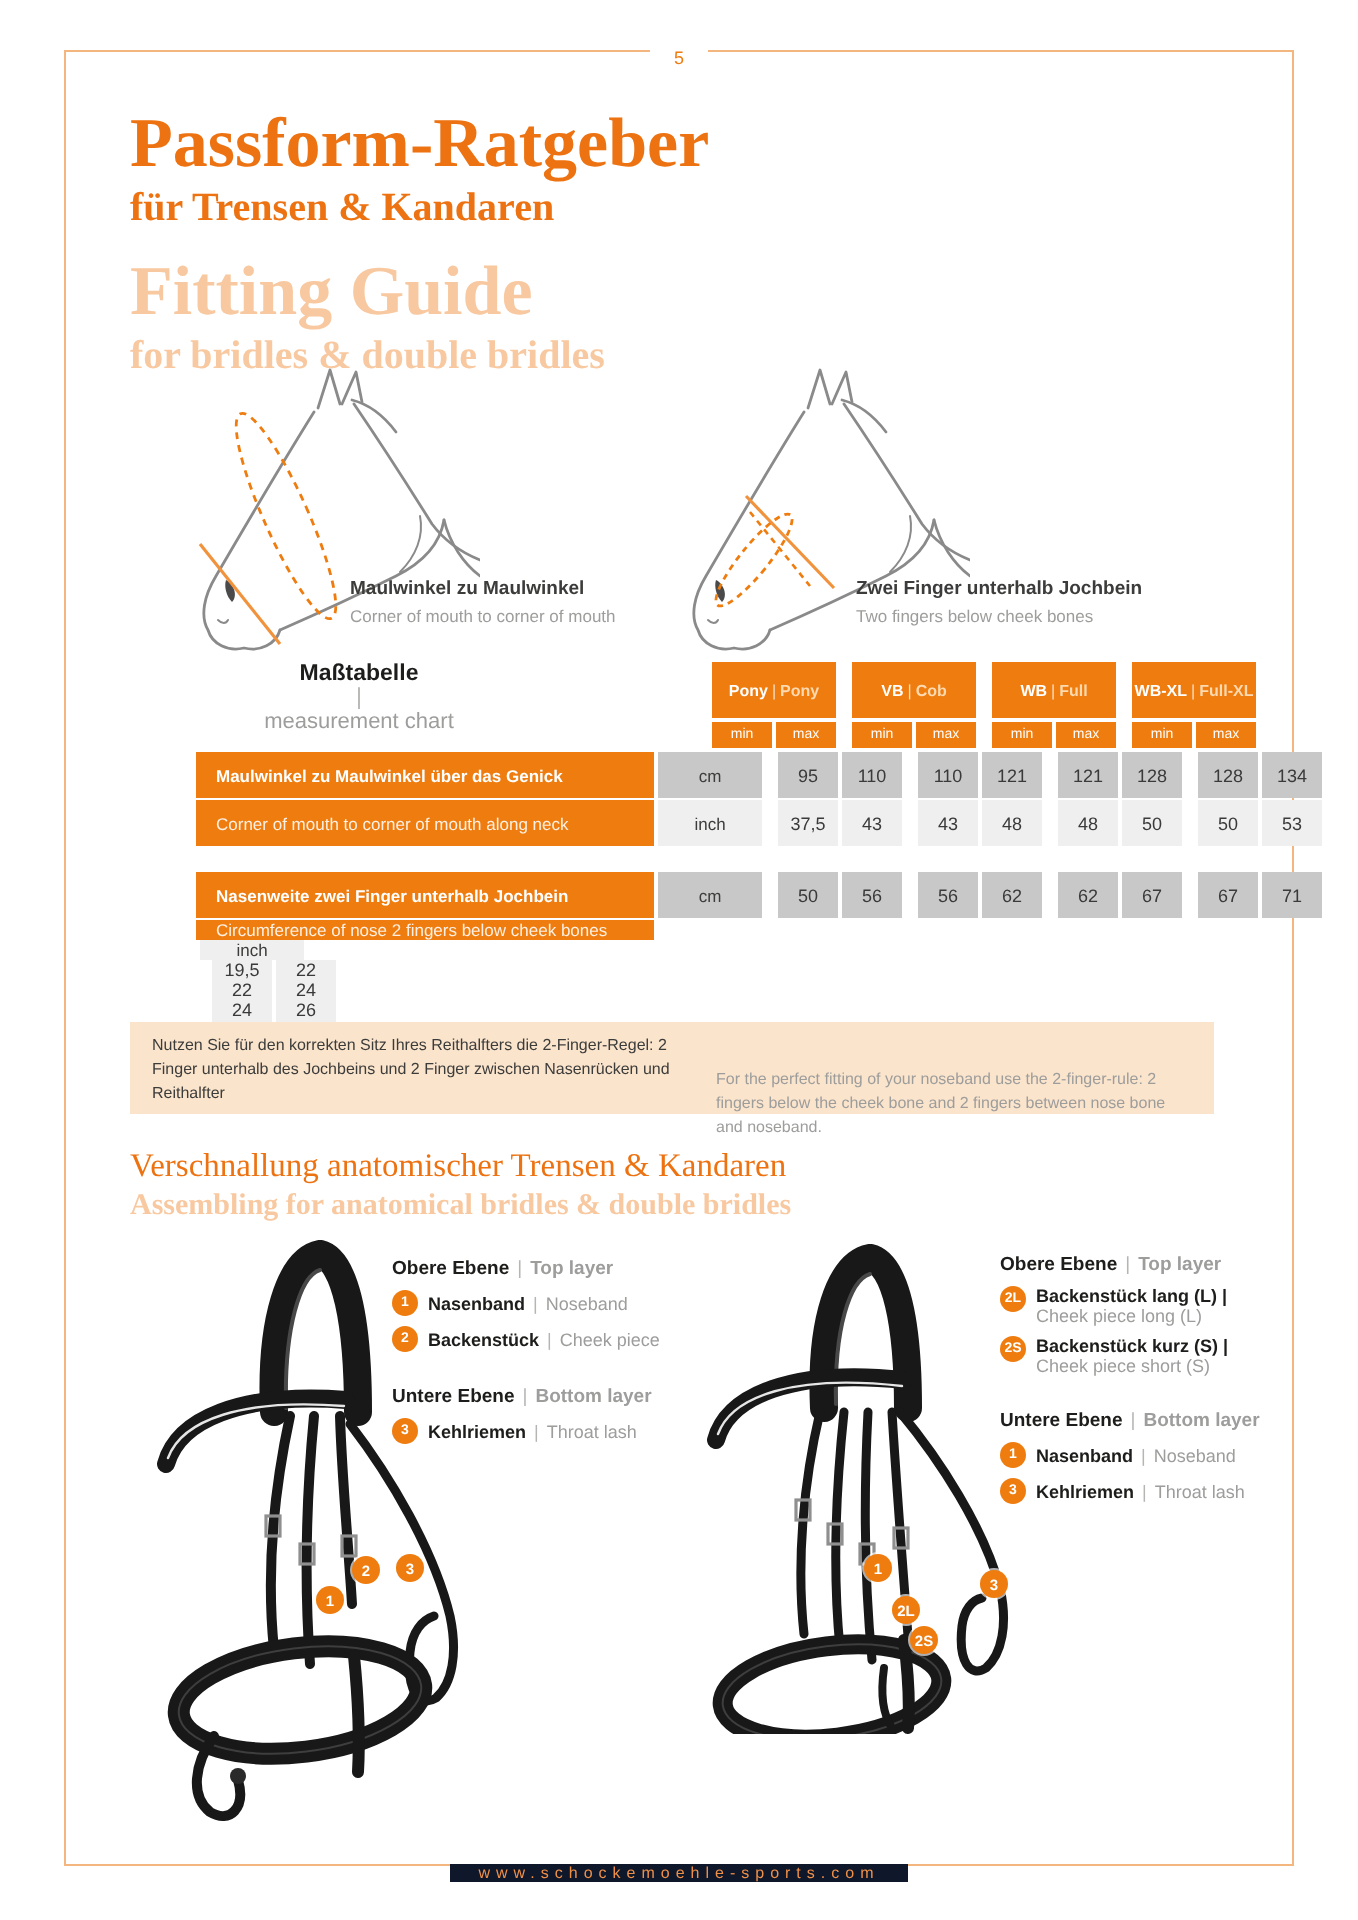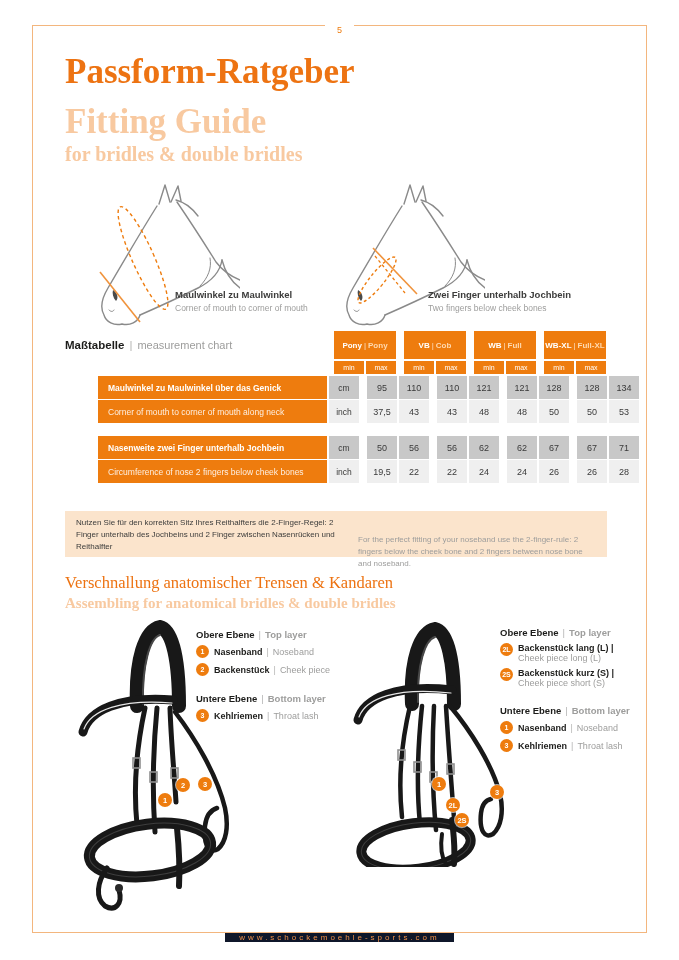--- a/index.html
+++ b/index.html
@@ -29,43 +29,43 @@
 
   
   .diag-label{position:absolute;width:170px;}
   .dl-de{font-size:9.5px;font-weight:bold;color:#3c3c3b;}
   .dl-en{font-size:8.5px;color:#9d9d9c;margin-top:3px;}
 
   
   .mtable{position:absolute;left:65px;top:331px;width:546px;}
   .trow{display:flex;align-items:stretch;}
   .c-label{width:229px;flex:none;}
-  .c-unit{width:30px;flex:none;margin-left:2px;display:flex;align-items:center;
+  .c-unit{width:52px;flex:none;margin-left:2px;display:flex;align-items:center;
           justify-content:center;font-size:8.5px;color:#3c3c3b;}
   .grp{display:flex;flex:none;margin-left:8px;}
   .c-val{width:30px;flex:none;display:flex;align-items:center;justify-content:center;
          font-size:9px;color:#3a3a3a;}
   .c-val + .c-val{margin-left:2px;}
   .ghead{width:62px;flex:none;margin-left:8px;background:#ee7c0e;height:28px;
          display:flex;align-items:center;justify-content:center;font-size:8px;
          font-weight:bold;color:#fff;white-space:nowrap;}
   .ghead .g-sep{color:rgba(255,255,255,.75);margin:0 2px;font-weight:normal;}
   .ghead .g-en{color:#ffd9af;}
   .head-row{height:28px;}
-  .t-title{display:flex;align-items:center;font-size:11.5px;}
+  .t-title{display:flex;align-items:center;font-size:11.5px;flex-direction:column;}
   .t-title .b{font-weight:bold;color:#1d1d1b;}
   .t-title .sep{color:#b5b5b4;margin:0 5px;}
   .t-title .gray{color:#9d9d9c;font-size:11px;text-align:right;}
   .minmax-row{height:13px;margin-top:2px;}
   .mm{background:#ee7c0e;color:#fff;font-size:7px;font-weight:normal;}
   .data-row{height:23px;padding-left:33px;}
   .r1{margin-top:2px;}
   .r2{margin-top:1px;}
   .r3{margin-top:13px;}
-  .r4{margin-top:1px;}
+  .r4{margin-top:1px;flex-direction:column;}
   .lab{background:#ee7c0e;color:#fff;display:flex;align-items:center;
        padding-left:10px;box-sizing:border-box;font-size:8.5px;}
   .lab.de{font-weight:bold;}
   .lab.en{color:rgba(255,255,255,.88);}
   .cell-dark{background:#c8c8c8;}
   .cell-light{background:#efefef;}
 
   
   .note{position:absolute;left:65px;top:511px;width:542px;height:46px;background:#fbe4cc;}
   .note .de{position:absolute;left:11px;top:6px;width:272px;font-size:8px;
@@ -108,20 +108,21 @@
   <div class="frame"></div>
   <div class="pagenum-wrap">
     <span>5</span>
   </div>
   <div class="footer-wrap">
     <span>www.schockemoehle-sports.com</span>
   </div>
 
   <div class="title-block">
     <div class="t-de">Passform-Ratgeber</div>
+    <div class="s-de">für Trensen &amp; Kandaren</div>
     <div class="t-en">Fitting Guide</div>
     <div class="s-en">for bridles &amp; double bridles</div>
   </div>
 
   <svg class="abs" style="left:80px;top:182px" width="160" height="150" viewBox="0 0 160 150">
     <g fill="none" stroke="#8a8a8a" stroke-width="1.4" stroke-linecap="round" stroke-linejoin="round">
       <path d="M79,22 L85,3 L90,20" fill="#fff"></path>
       <path d="M91,20 L98,4 L101,19" fill="#fff"></path>
       <path d="M77,24 C62,48 42,82 28,106 C22,116 20,126 24,133 C26,140 34,144 42,142 C50,144 58,140 60,133"></path>
       <path d="M60,133 C76,126 98,116 118,106 C132,99 140,90 142,78"></path>

